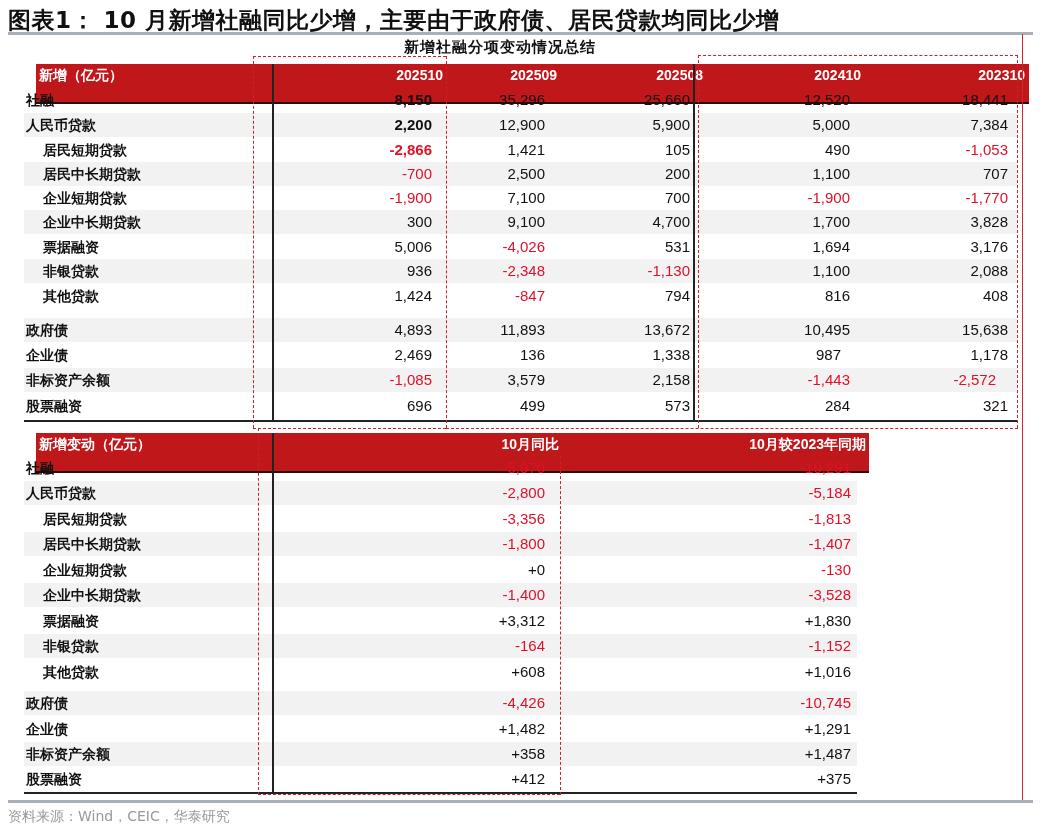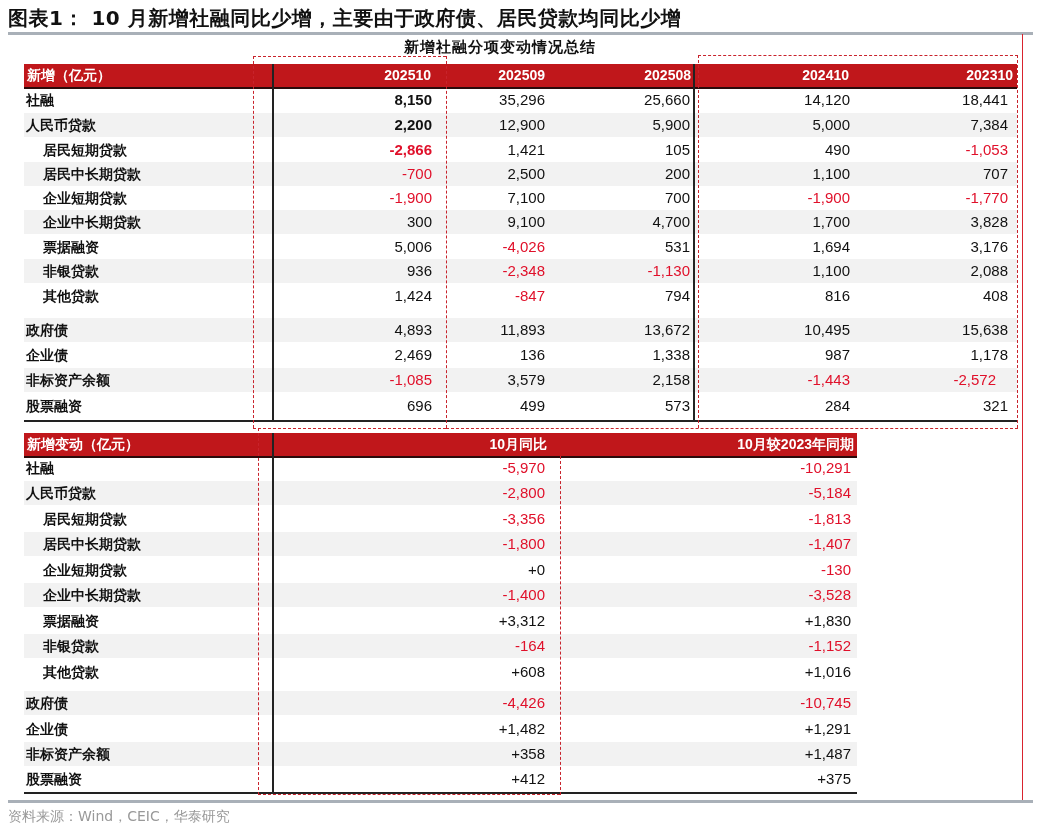--- a/index.html
+++ b/index.html
@@ -1,24 +1,24 @@
 <!DOCTYPE html>
 <html><head>
 <meta charset="utf-8">
 <style>
   * { box-sizing: border-box; margin: 0; padding: 0; }
   body { width: 1043px; height: 827px; background: #ffffff; position: relative; overflow: hidden;
          font-family: "Liberation Sans", "DejaVu Sans", sans-serif; color: #111; }
-  .title { position: absolute; left: 8px; top: 5px; font-size: 20px; font-weight: bold; color: #111;
+  .title { position: absolute; left: 8px; top: 5px; font-size: 23px; font-weight: bold; color: #111;
            font-family: "DejaVu Sans", sans-serif; letter-spacing: 0.5px; }
   .title-rule { position: absolute; left: 8px; top: 32px; width: 1025px; height: 3px; background: #a9b0b8; }
   .subtitle { position: absolute; left: 404px; top: 38px; font-size: 15px; font-weight: bold;
               font-family: "DejaVu Serif", serif; color: #111; letter-spacing: 1px; }
   .tbl { position: absolute; left: 24px; }
-  .hdr { position: absolute; left: 0; height: 25px; background: #c0171b; border-bottom: 2px solid #2b0a0a; }
+  .hdr { position: absolute; left: 12px; height: 40px; background: #c0171b; border-bottom: 2px solid #2b0a0a; }
   .hdr span { position: absolute; top: 3px; color: #fff; font-weight: bold; font-size: 14px; white-space: nowrap; }
   .hdr .lbl { left: 3px; font-family: "DejaVu Serif", serif; }
   .row { position: absolute; left: 0; height: 24px; }
   .row.shade { background: #f2f2f2; }
   .row span { position: absolute; top: 3px; font-size: 15px; white-space: nowrap; }
   .row .lbl { font-family: "DejaVu Serif", serif; font-weight: bold; font-size: 14px; top: 4px; color: #111; }
   .row .lbl.l1 { left: 2px; }
   .row .lbl.l2 { left: 19px; }
   .num { text-align: right; color: #111; }
   .num.neg { color: #e0102a; }
@@ -46,21 +46,21 @@
     <span style="right:326px;">202508</span>
     <span style="right:168px;">202410</span>
     <span style="right:4px;">202310</span>
   </div>
   <div id="top-rows">
       <div class="row" style="top: 24px; width: 993px;">
         <span class="lbl l1">社融</span>
         <span class="num bold" style="right: 585px;">8,150</span>
         <span class="num" style="right: 472px;">35,296</span>
         <span class="num" style="right: 327px;">25,660</span>
-        <span class="num" style="right: 167px;">14,120</span>
+        <span class="num" style="right: 167px;">12,520</span>
         <span class="num" style="right: 9px;">18,441</span>
       </div>
       <div class="row shade" style="top: 49px; width: 993px;">
         <span class="lbl l1">人民币贷款</span>
         <span class="num bold" style="right: 585px;">2,200</span>
         <span class="num" style="right: 472px;">12,900</span>
         <span class="num" style="right: 327px;">5,900</span>
         <span class="num" style="right: 167px;">5,000</span>
         <span class="num" style="right: 9px;">7,384</span>
       </div>
@@ -126,21 +126,21 @@
         <span class="num" style="right: 472px;">11,893</span>
         <span class="num" style="right: 327px;">13,672</span>
         <span class="num" style="right: 167px;">10,495</span>
         <span class="num" style="right: 9px;">15,638</span>
       </div>
       <div class="row" style="top: 279px; width: 993px;">
         <span class="lbl l1">企业债</span>
         <span class="num" style="right: 585px;">2,469</span>
         <span class="num" style="right: 472px;">136</span>
         <span class="num" style="right: 327px;">1,338</span>
-        <span class="num" style="right: 167px;">987</span>
+        <span class="num" style="right: 176px;">987</span>
         <span class="num" style="right: 9px;">1,178</span>
       </div>
       <div class="row shade" style="top: 304px; width: 993px;">
         <span class="lbl l1">非标资产余额</span>
         <span class="num neg" style="right: 585px;">-1,085</span>
         <span class="num" style="right: 472px;">3,579</span>
         <span class="num" style="right: 327px;">2,158</span>
         <span class="num neg" style="right: 167px;">-1,443</span>
         <span class="num neg" style="right: 21px; text-align: center;">-2,572</span>
       </div>

